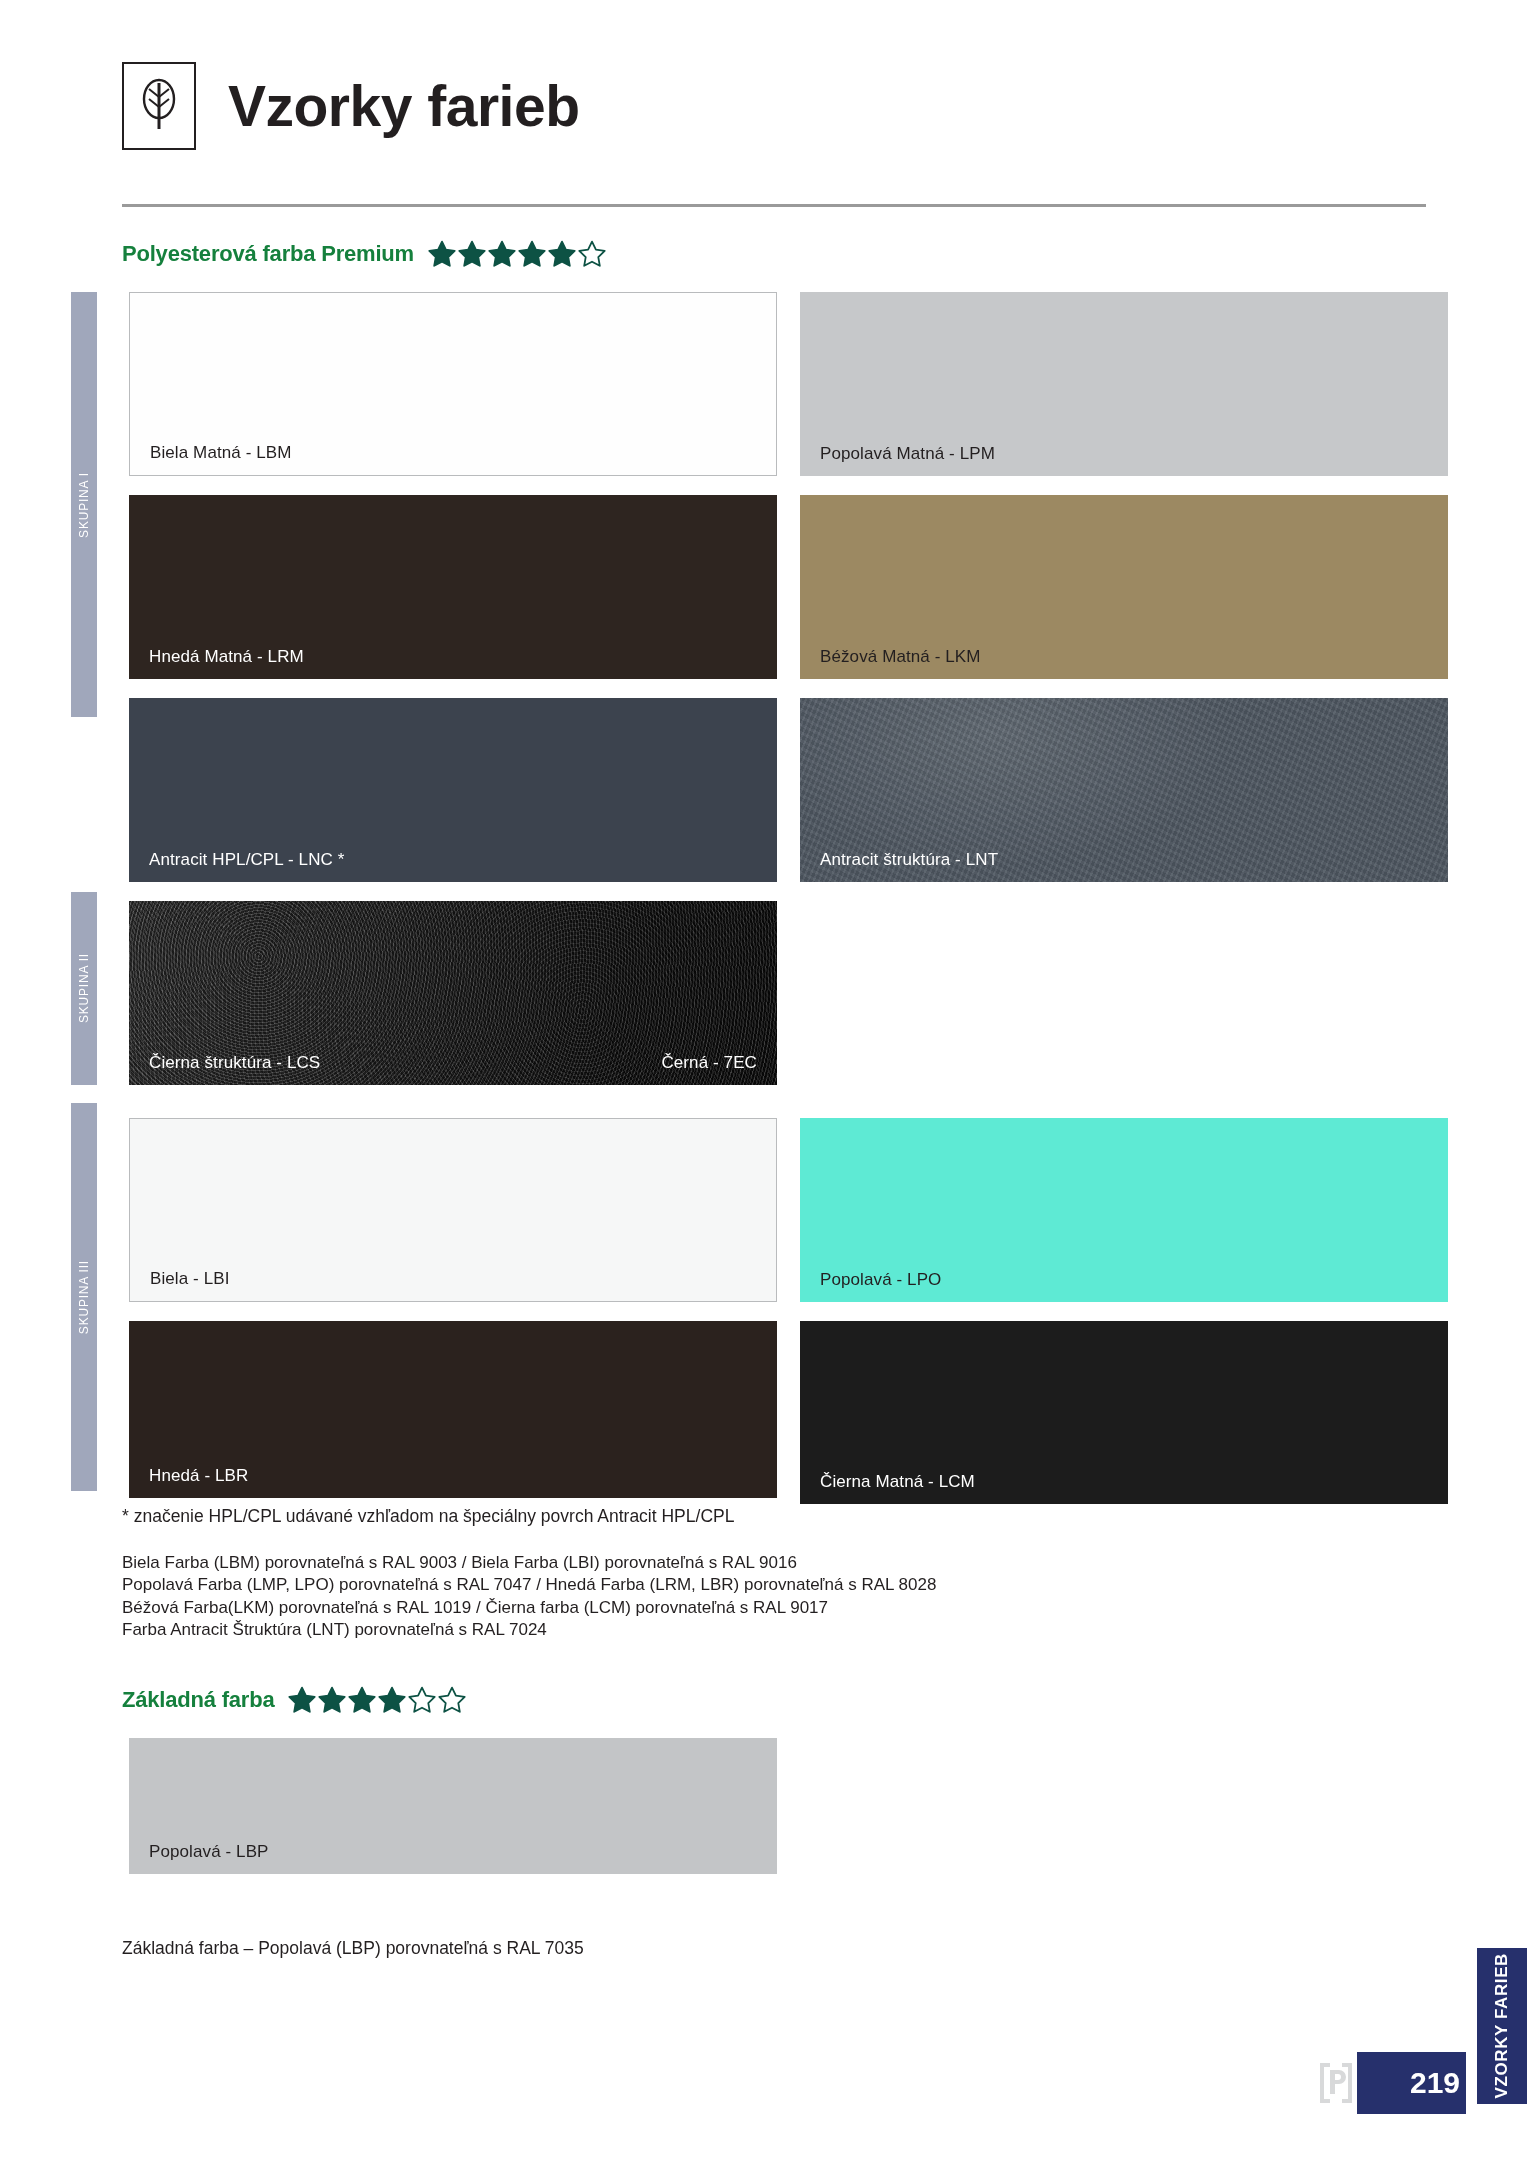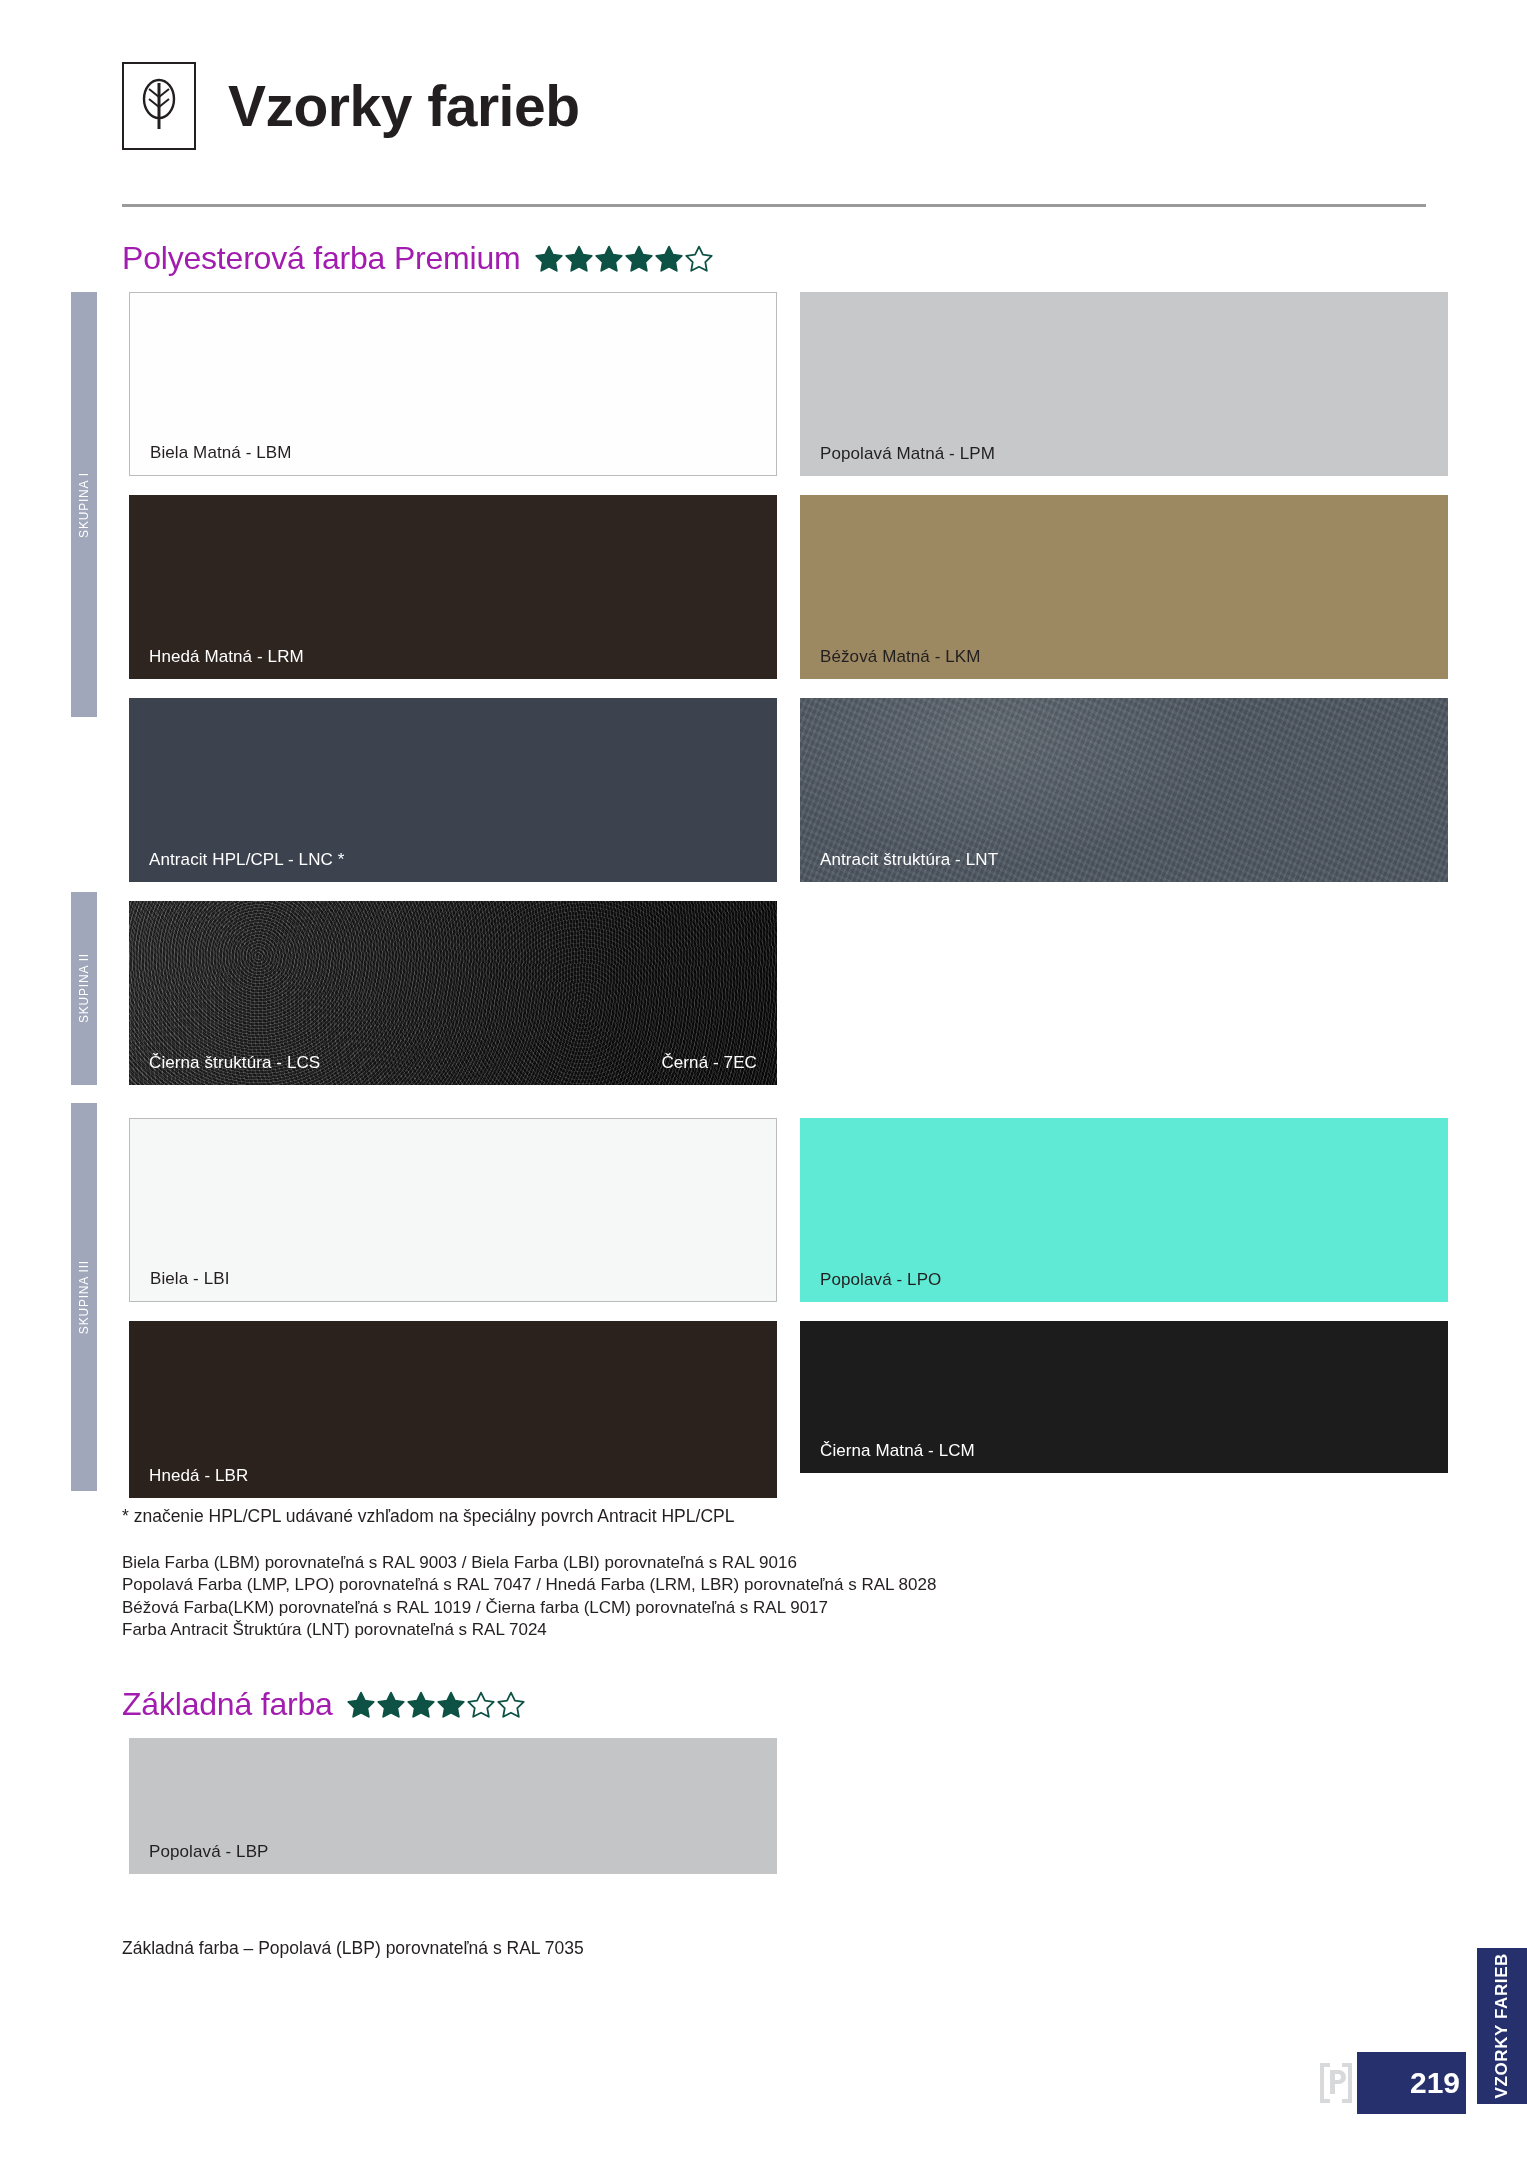--- a/index.html
+++ b/index.html
@@ -26,21 +26,21 @@
     font-size:57px; font-weight:bold; letter-spacing:-0.5px;
     margin-left:32px; color:#231f20; line-height:1;
   }
   .header-rule {
     position:absolute; left:122px; top:204px; width:1304px; height:3px;
     background:#9a9a9a;
   }
 
   
   .section-head { position:absolute; display:flex; align-items:center; }
-  .section-head .st { font-size:32px; font-weight:normal; color:#a21caf; letter-spacing:-0.2px; }
+  .section-head .st { font-size:22px; font-weight:bold; color:#15803d; letter-spacing:-0.2px; }
   .stars { margin-left:14px; display:flex; align-items:center; gap:2px; }
   .stars svg { display:block; }
 
   #head-premium { left:122px; top:240px; }
   #head-basic   { left:122px; top:1686px; }
 
   
   .grid { position:absolute; }
   .swatch {
     position:absolute;
@@ -206,21 +206,21 @@
     <div class="swatch" style="left:129px; top:1118px; width:648px; height:184px; background:#f6f7f7; border:1px solid #b9bbbd;">
       <div class="label" style="color:#231f20;">Biela - LBI</div>
     </div>
     <div class="swatch" style="left:800px; top:1118px; width:648px; height:184px; background:#5eead4;">
       <div class="label" style="color:#231f20;">Popolavá - LPO</div>
     </div>
 
     <div class="swatch" style="left:129px; top:1321px; width:648px; height:177px; background:#2b221e;">
       <div class="label" style="color:#ffffff;">Hnedá - LBR</div>
     </div>
-    <div class="swatch" style="left:800px; top:1321px; width:648px; height:152px; background:#1c1c1c;text-align:right;">
+    <div class="swatch" style="left:800px; top:1321px; width:648px; height:183px; background:#1c1c1c;text-align:right;">
       <div class="label" style="color:#ffffff;">Čierna Matná - LCM</div>
     </div>
   </div>
 
   <div class="note-star">* značenie HPL/CPL udávané vzhľadom na špeciálny povrch Antracit HPL/CPL</div>
   <div class="ral-block">
     <div>Biela Farba (LBM) porovnateľná s RAL 9003  /  Biela Farba (LBI) porovnateľná s RAL 9016</div>
     <div>Popolavá Farba (LMP, LPO) porovnateľná s RAL 7047  /  Hnedá Farba (LRM, LBR) porovnateľná s RAL 8028</div>
     <div>Béžová Farba(LKM) porovnateľná s RAL 1019  /  Čierna farba (LCM) porovnateľná s RAL 9017</div>
     <div>Farba Antracit Štruktúra (LNT) porovnateľná s RAL 7024</div>

